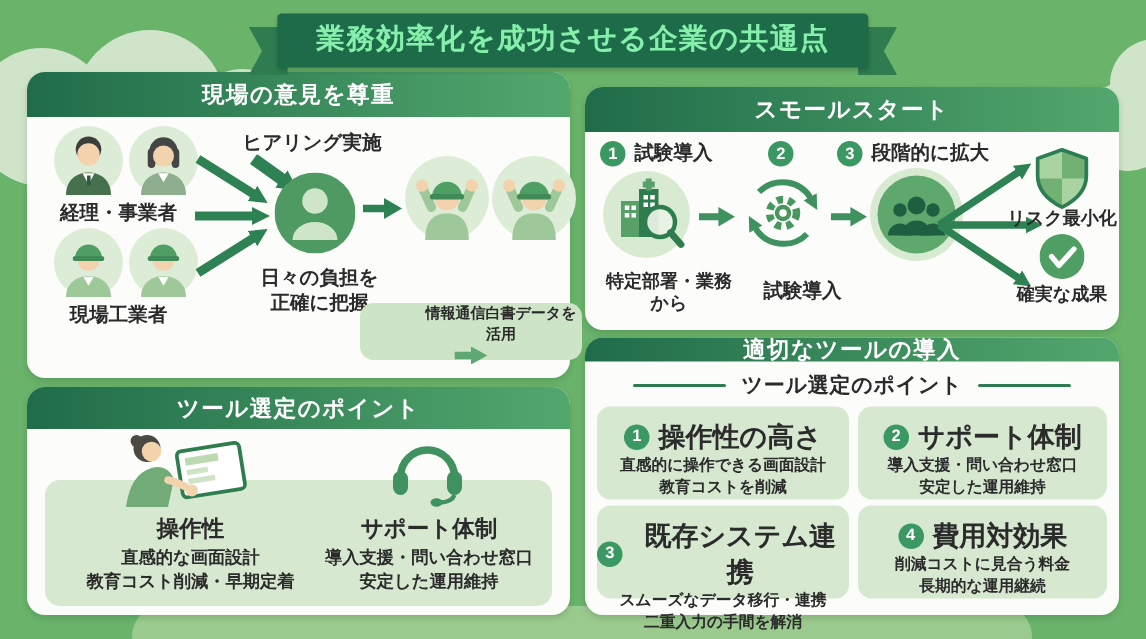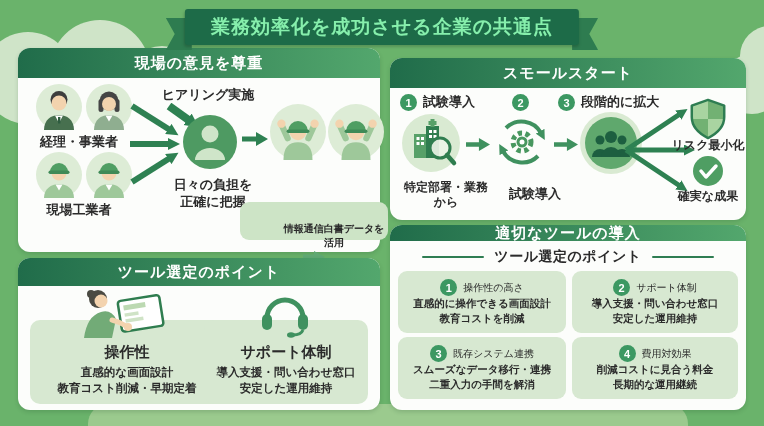--- a/index.html
+++ b/index.html
@@ -23,21 +23,21 @@
   .pbody{position:relative;}
   .abs{position:absolute;}
   .lbl{font-weight:700;text-align:center;line-height:1.25;}
   .numcirc{border-radius:50%;background:#3c9862;color:#fff;font-weight:700;
            display:flex;align-items:center;justify-content:center;}
   .n17{width:17px;height:17px;font-size:11px;flex:0 0 17px;}
   .steprow{display:flex;align-items:center;gap:6px;}
   .card3{background:#d7e8d1;border-radius:10px;text-align:center;}
   .card4{background:#d7e8d1;border-radius:9px;text-align:center;}
   .card4 .trow{display:flex;align-items:center;justify-content:center;gap:6px;margin-top:8px;}
-  .card4 .t{font-size:10px;font-weight:400;}
+  .card4 .t{font-size:18px;font-weight:700;}
   .card4 .ln{font-size:10.5px;font-weight:600;line-height:14.5px;}
   .pill{background:#cde4c6;border-radius:9px;text-align:center;}
   .subtl{display:flex;align-items:center;justify-content:center;gap:10px;}
   .subtl .bar{height:2px;background:#2e7d52;width:62px;border-radius:1px;}
   .subtl .txt{font-size:14px;font-weight:700;letter-spacing:.5px;}
 </style>
 </head>
 <body>
 
 <div class="stage">
@@ -162,21 +162,21 @@
           <circle cx="11" cy="19" r="4" fill="#f3d3ae"></circle>
             <circle cx="43" cy="19" r="4" fill="#f3d3ae"></circle>
           <path d="M13,54 C13,42 18,37 27,37 C36,37 41,42 41,54 Z" fill="#9ec89a"></path>
           <circle cx="27" cy="27" r="8" fill="#f3d3ae"></circle>
           <path d="M17.5,26 a9.5,9.5 0 0 1 19,0 z" fill="#4f9e63"></path>
           <rect x="16" y="24.5" width="22" height="3.4" rx="1.7" fill="#3f8a57"></rect>
         </svg>
       </div>
 
       <div class="abs pill" style="left:222px;top:124px;width:148px;height:38px;">
-        <div style="font-size:10px;font-weight:700;margin-top:20px;padding-left:40px;">情報通信白書データを活用</div>
+        <div style="font-size:10px;font-weight:700;margin-top:0;padding-left:40px;">情報通信白書データを活用</div>
         <div style="display:flex;align-items:center;justify-content:center;gap:16px;margin-top:1px;flex-direction:column;">
           <svg width="22" height="12" viewBox="0 0 22 12">
             <polygon points="0,3.5 11,3.5 11,0 22,6 11,12 11,8.5 0,8.5" fill="#5fa873"></polygon>
           </svg>
           <span style="font-size:13px;font-weight:700;">生産性向上</span>
         </div>
       </div>
     </div>
   </div>
 

